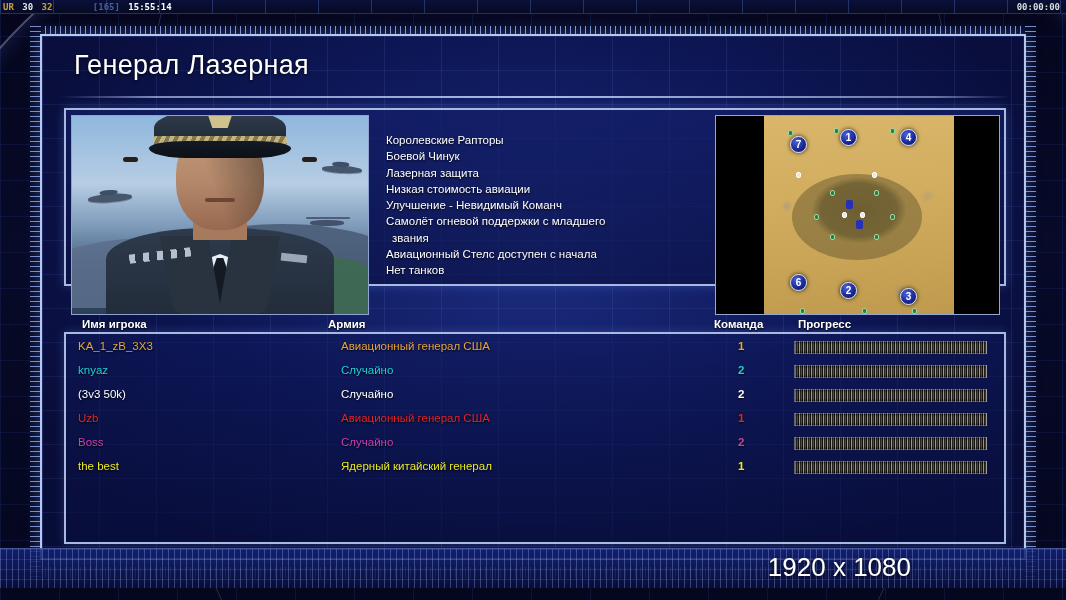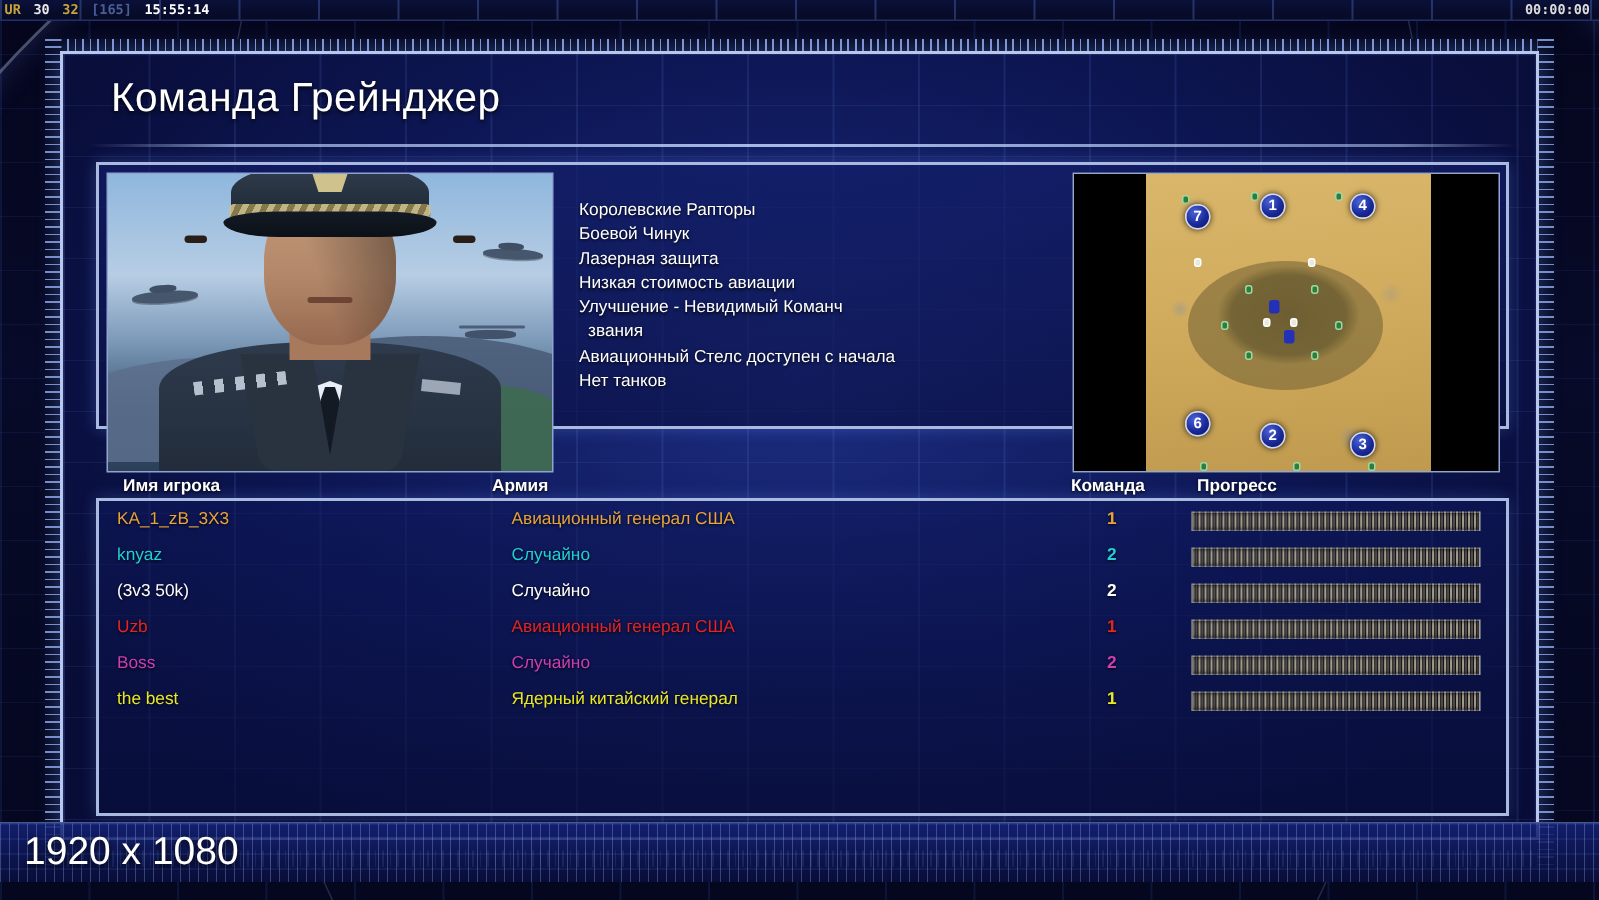--- a/index.html
+++ b/index.html
@@ -53,21 +53,21 @@
   #topbar .ticks{
     position:absolute; inset:0;
     background-image:linear-gradient(to right, rgba(90,120,210,0.35) 1px, transparent 1px);
     background-size:53px 14px;
   }
   .tb-left { position:absolute; left:3px; top:0; white-space:nowrap; }
   .tb-left span { margin-right:3px; }
   .s-ur   { color:#c8a43c; }
   .s-n1   { color:#e8e8e8; }
   .s-n2   { color:#c8a43c; }
-  .s-br   { color:#4a5f9a; }
+  .s-br   { color:#4a5f9a;margin-left:32px; }
   .s-time { color:#ffffff; }
   .tb-right { position:absolute; right:6px; top:0; color:#dcdcdc; }
 
   
   #frame {
     position:absolute; left:30px; top:26px; width:1006px; height:552px;
     z-index:5;
   }
   .ruler { position:absolute; background:#060a24; }
   .ruler-h {
@@ -241,21 +241,21 @@
         rgba(205,195,160,0.78) 0 1px,
         rgba(40,36,26,0.95) 1px 2px,
         rgba(120,112,86,0.60) 2px 3px,
         rgba(18,16,12,0.95) 3px 4px);
     border:1px solid rgba(150,160,190,0.30);
     box-shadow:0 0 3px rgba(0,0,0,0.8) inset;
   }
 
   
   #reslabel {
-    position:absolute; left:16px; top:552px; width:908px; text-align:left;
+    position:absolute; left:3px; top:552px; width:908px; text-align:right;
     font-size:26px; color:#ffffff; z-index:50;
     text-shadow:0 1px 4px rgba(0,0,0,0.9);
   }
   #botband {
     position:absolute; left:0; top:548px; width:1066px; height:40px;
     background:linear-gradient(180deg, rgba(20,34,120,0.85), rgba(8,14,58,0.9));
     border-top:1px solid rgba(130,160,240,0.5);
     z-index:45;
   }
   #botband::after{
@@ -288,21 +288,21 @@
 
   <div id="frame">
     <div class="ruler ruler-h top"></div>
     <div class="ruler ruler-h bot"></div>
     <div class="ruler ruler-v lft"></div>
     <div class="ruler ruler-v rgt"></div>
   </div>
 
   <div id="panel">
 
-    <div id="title">Команда Грейнджер</div>
+    <div id="title">Генерал Лазерная</div>
     <div class="title-rule"></div>
 
     <div id="infobox">
 
       <div class="portrait">
         <div class="pt-hill1"></div>
         <div class="pt-hill2"></div>
         <div class="pt-hill3"></div>
         <div class="pt-jet a"></div>
         <div class="pt-jet b"></div>
@@ -327,20 +327,21 @@
           <div class="gen-badge"></div>
         </div>
       </div>
 
       <div class="desc">
           <div>Королевские Рапторы</div>
           <div>Боевой Чинук</div>
           <div>Лазерная защита</div>
           <div>Низкая стоимость авиации</div>
           <div>Улучшение - Невидимый Команч</div>
+          <div>Самолёт огневой поддержки с младшего</div>
           <div class="indent">звания</div>
           <div>Авиационный Стелс доступен с начала</div>
           <div>Нет танков</div>
         </div>
 
       <div class="minimap">
         <div class="mm-img">
           <div class="mm-bz" style="left:28px;top:58px;width:130px;height:86px;"></div>
           <div class="mm-res" style="left:24px;top:14px;"></div>
           <div class="mm-res" style="left:70px;top:12px;"></div>

